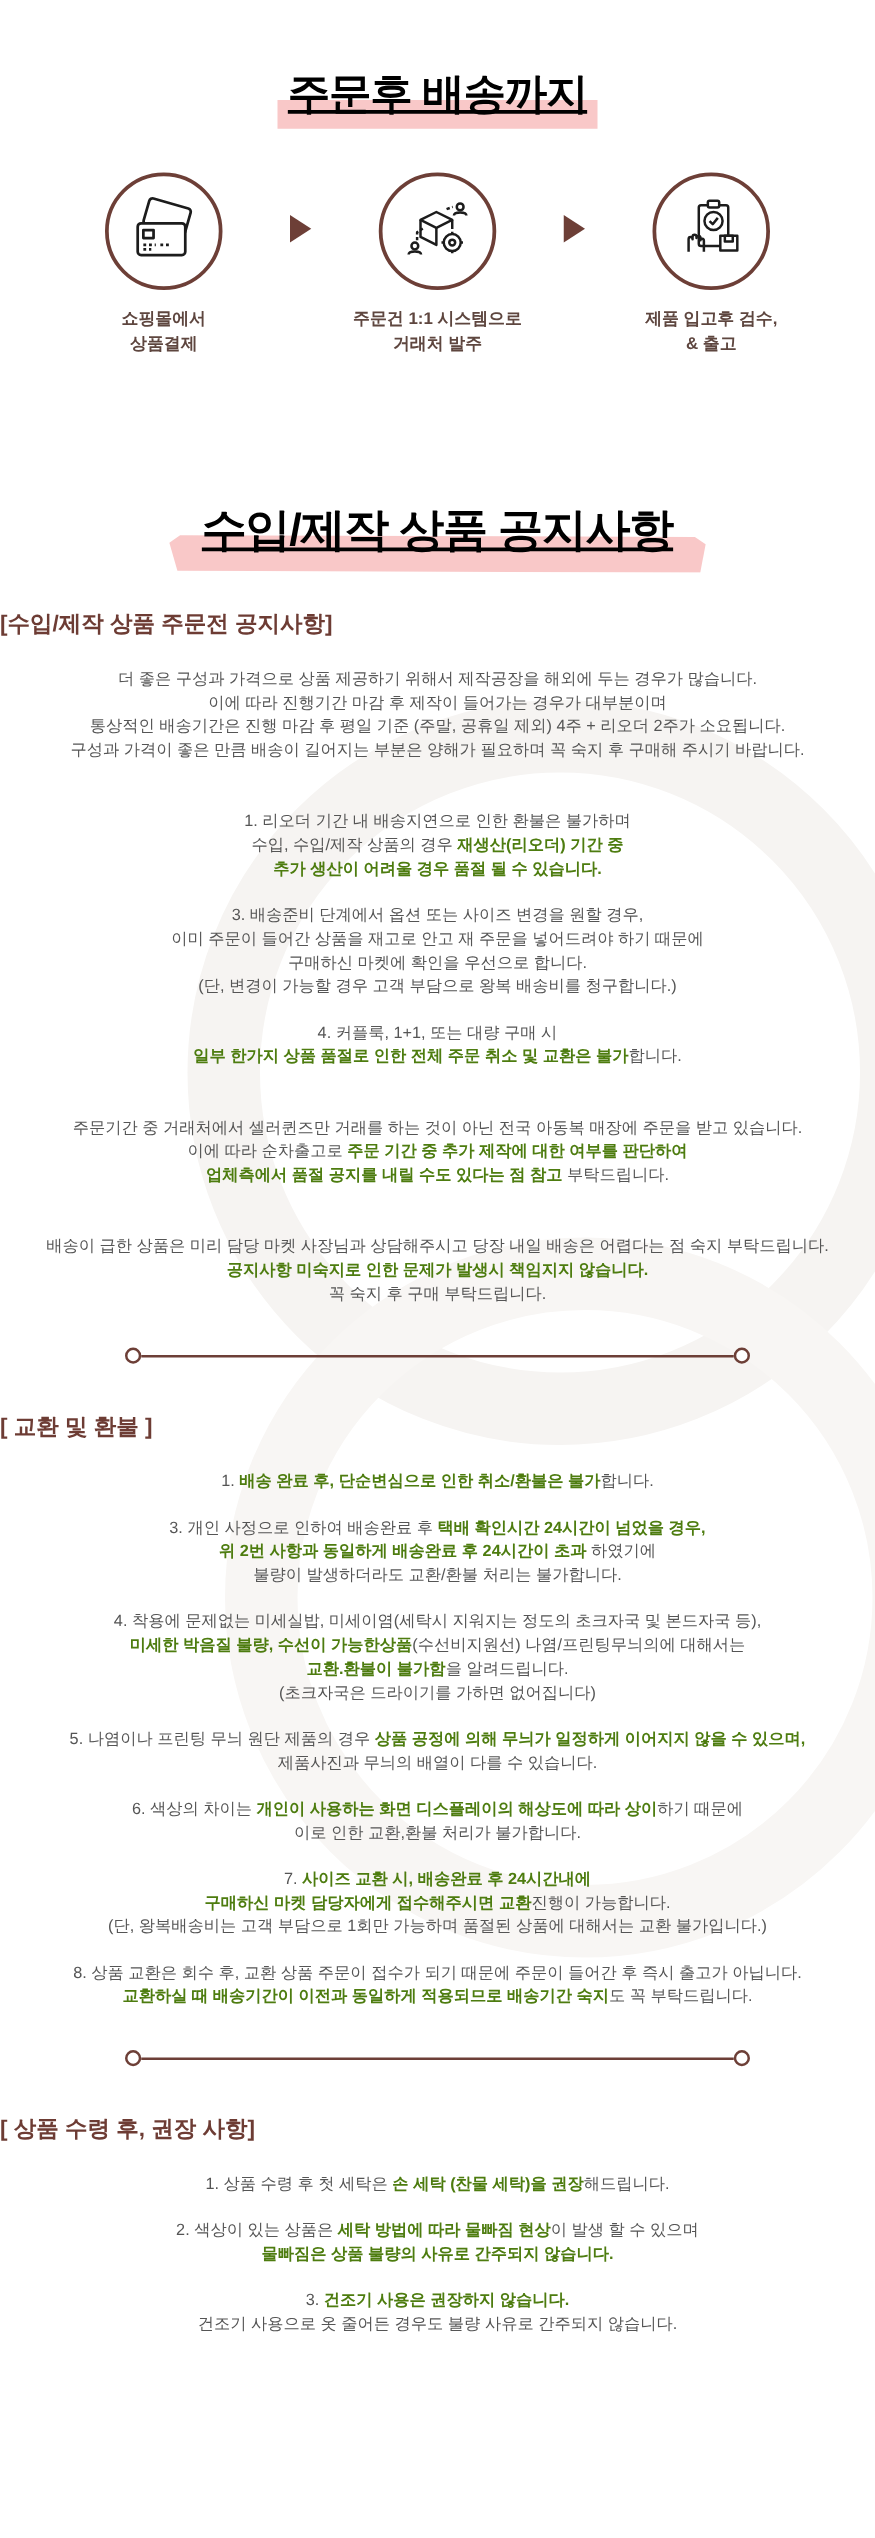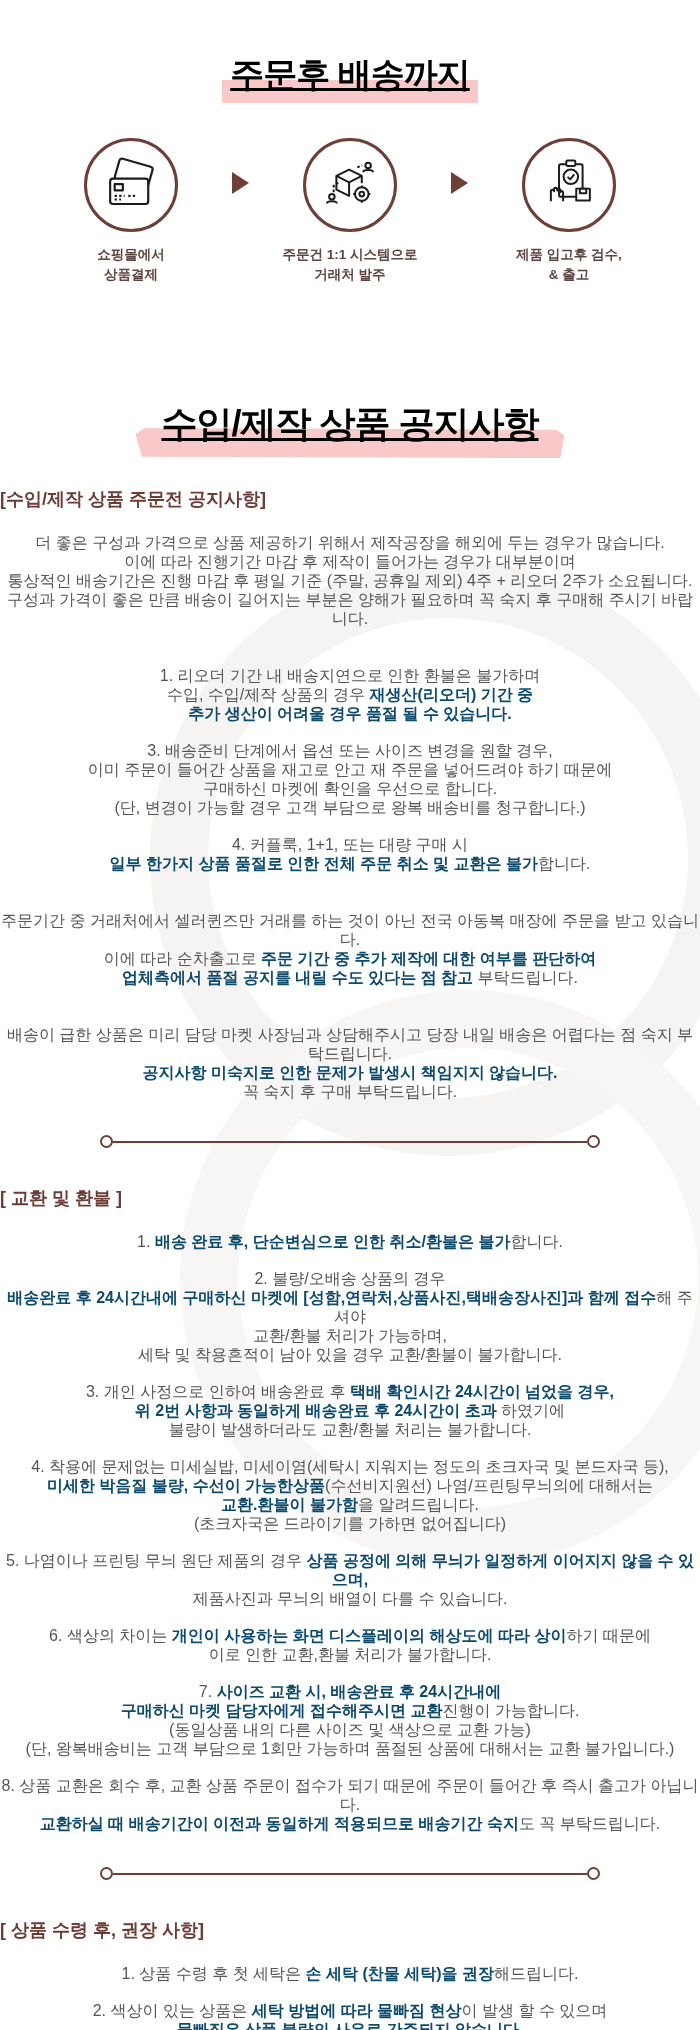--- a/index.html
+++ b/index.html
@@ -41,25 +41,25 @@
   .step-label{margin-top:13px;font-size:13.5px;font-weight:700;color:#5e463f;
               text-align:center;white-space:pre-line;line-height:1.45;}
   .arrow{width:0;height:0;margin:34px 6px 0 6px;
          border-top:11px solid transparent;border-bottom:11px solid transparent;
          border-left:17px solid #6d3f37;}
 
   
   .notice-title-row{margin-top:116px;}
   .sections{margin-top:6px;}
   .sec-header{margin:38px 0 22px;font-size:18px;font-weight:700;color:#6d3c34;}
-  .para{margin:18px 0;text-align:center;font-size:16px;line-height:19px;}
+  .para{margin:18px 0;text-align:center;font-size:13px;line-height:19px;}
   .para.loose{margin-top:38px;}
   .line{min-height:19px;}
   .plain{color:#555555;}
-  .red{color:#0c4a6e;font-weight:700;}
+  .red{color:#4d7c0f;font-weight:700;}
 
   .divider{display:flex;align-items:center;width:500px;margin:34px auto 28px;}
   .ring{width:9px;height:9px;border:2.5px solid #6d3f37;border-radius:50%;background:#fff;flex:0 0 auto;}
   .dline{flex:1 1 auto;height:2px;background:#6d3f37;}
 </style>
 </head>
 <body>
 
 <div class="page">
   <div class="wm wm1"></div>
@@ -172,26 +172,20 @@
         <div class="divider">
           <span class="ring"></span>
           <span class="dline"></span>
           <span class="ring"></span>
         </div>
         <div class="sec-header">[ 교환 및 환불 ]</div>
         <div class="para">
           <div class="line"><span class="plain">1. </span><span class="red">배송 완료 후, 단순변심으로 인한 취소/환불은 불가</span><span class="plain">합니다.</span></div>
         </div>
         <div class="para">
-          <div class="line"><span class="plain">2. 불량/오배송 상품의 경우</span></div>
-          <div class="line"><span class="red">배송완료 후 24시간내에 구매하신 마켓에 [성함,연락처,상품사진,택배송장사진]과 함께 접수</span><span class="plain">해 주셔야</span></div>
-          <div class="line"><span class="plain">교환/환불 처리가 가능하며,</span></div>
-          <div class="line"><span class="plain">세탁 및 착용흔적이 남아 있을 경우 교환/환불이 불가합니다.</span></div>
-        </div>
-        <div class="para">
           <div class="line"><span class="plain">3. 개인 사정으로 인하여 배송완료 후 </span><span class="red">택배 확인시간 24시간이 넘었을 경우,</span></div>
           <div class="line"><span class="red">위 2번 사항과 동일하게 배송완료 후 24시간이 초과</span><span class="plain"> 하였기에</span></div>
           <div class="line"><span class="plain">불량이 발생하더라도 교환/환불 처리는 불가합니다.</span></div>
         </div>
         <div class="para">
           <div class="line"><span class="plain">4. 착용에 문제없는 미세실밥, 미세이염(세탁시 지워지는 정도의 초크자국 및 본드자국 등),</span></div>
           <div class="line"><span class="red">미세한 박음질 불량, 수선이 가능한상품</span><span class="plain">(수선비지원선) 나염/프린팅무늬의에 대해서는</span></div>
           <div class="line"><span class="red">교환.환불이 불가함</span><span class="plain">을 알려드립니다.</span></div>
           <div class="line"><span class="plain">(초크자국은 드라이기를 가하면 없어집니다)</span></div>
         </div>
@@ -199,21 +193,20 @@
           <div class="line"><span class="plain">5. 나염이나 프린팅 무늬 원단 제품의 경우 </span><span class="red">상품 공정에 의해 무늬가 일정하게 이어지지 않을 수 있으며,</span></div>
           <div class="line"><span class="plain">제품사진과 무늬의 배열이 다를 수 있습니다.</span></div>
         </div>
         <div class="para">
           <div class="line"><span class="plain">6. 색상의 차이는 </span><span class="red">개인이 사용하는 화면 디스플레이의 해상도에 따라 상이</span><span class="plain">하기 때문에</span></div>
           <div class="line"><span class="plain">이로 인한 교환,환불 처리가 불가합니다.</span></div>
         </div>
         <div class="para">
           <div class="line"><span class="plain">7. </span><span class="red">사이즈 교환 시, 배송완료 후 24시간내에</span></div>
           <div class="line"><span class="red">구매하신 마켓 담당자에게 접수해주시면 교환</span><span class="plain">진행이 가능합니다.</span></div>
-          <div class="line"><span class="plain">(동일상품 내의 다른 사이즈 및 색상으로 교환 가능)</span></div>
           <div class="line"><span class="plain">(단, 왕복배송비는 고객 부담으로 1회만 가능하며 품절된 상품에 대해서는 교환 불가입니다.)</span></div>
         </div>
         <div class="para">
           <div class="line"><span class="plain">8. 상품 교환은 회수 후, 교환 상품 주문이 접수가 되기 때문에 주문이 들어간 후 즉시 출고가 아닙니다.</span></div>
           <div class="line"><span class="red">교환하실 때 배송기간이 이전과 동일하게 적용되므로 배송기간 숙지</span><span class="plain">도 꼭 부탁드립니다.</span></div>
         </div>
         <div class="divider">
           <span class="ring"></span>
           <span class="dline"></span>
           <span class="ring"></span>

